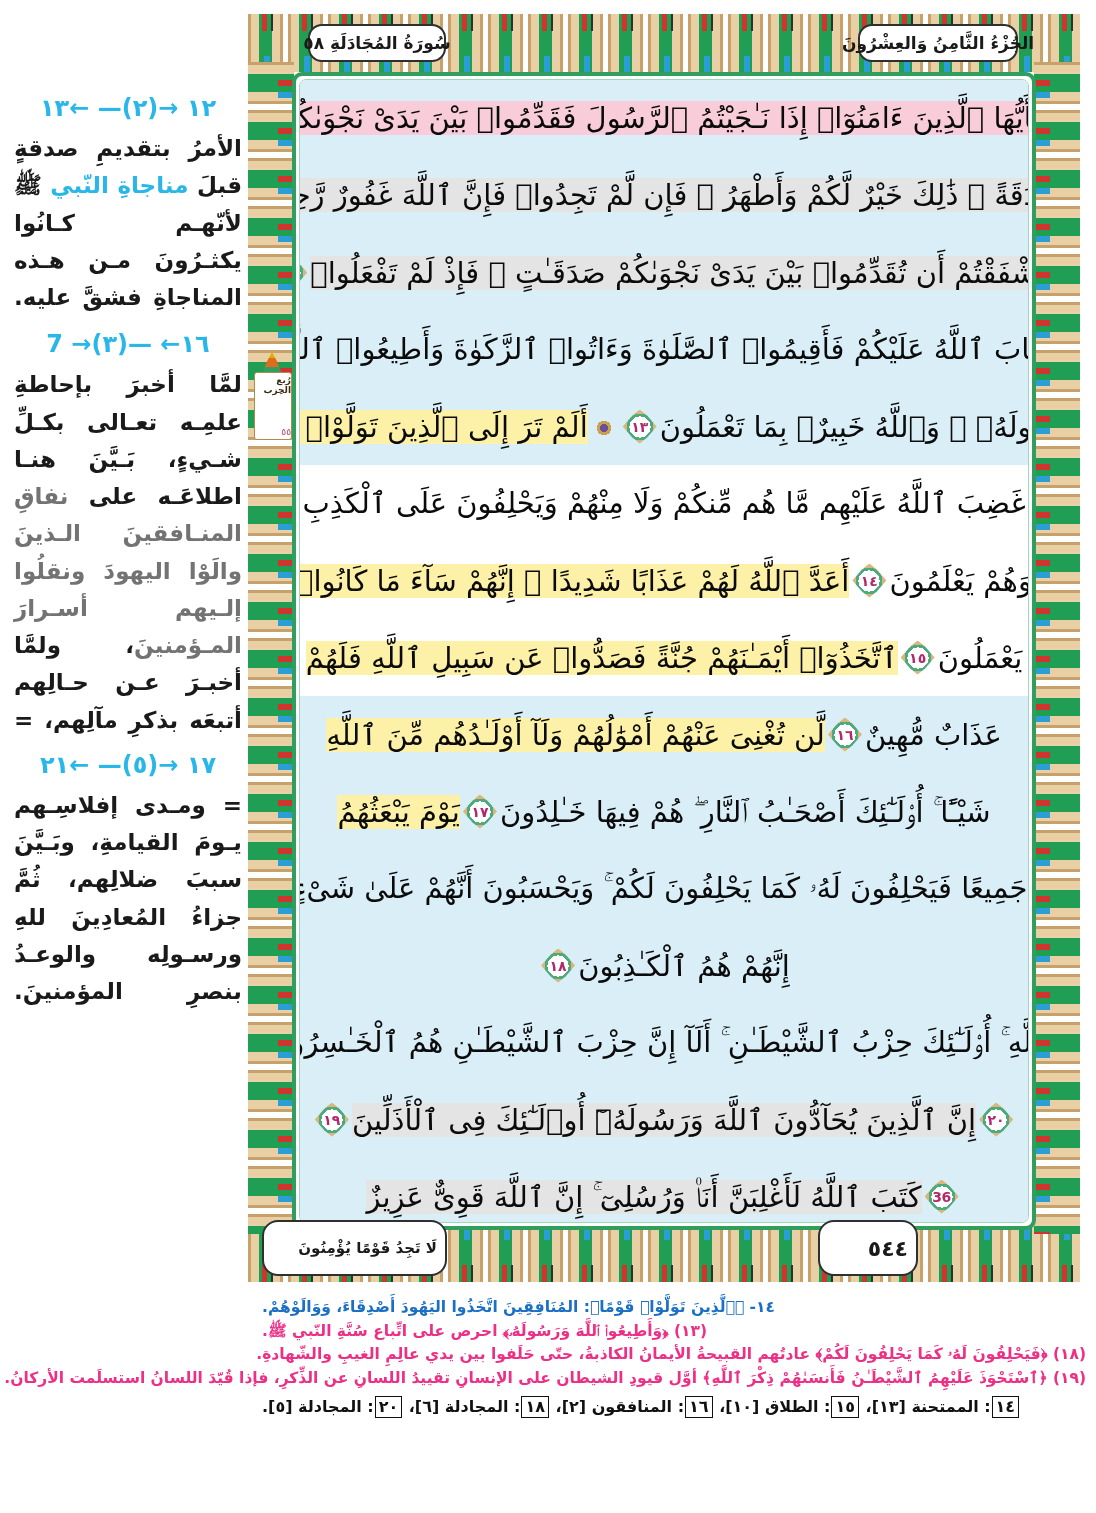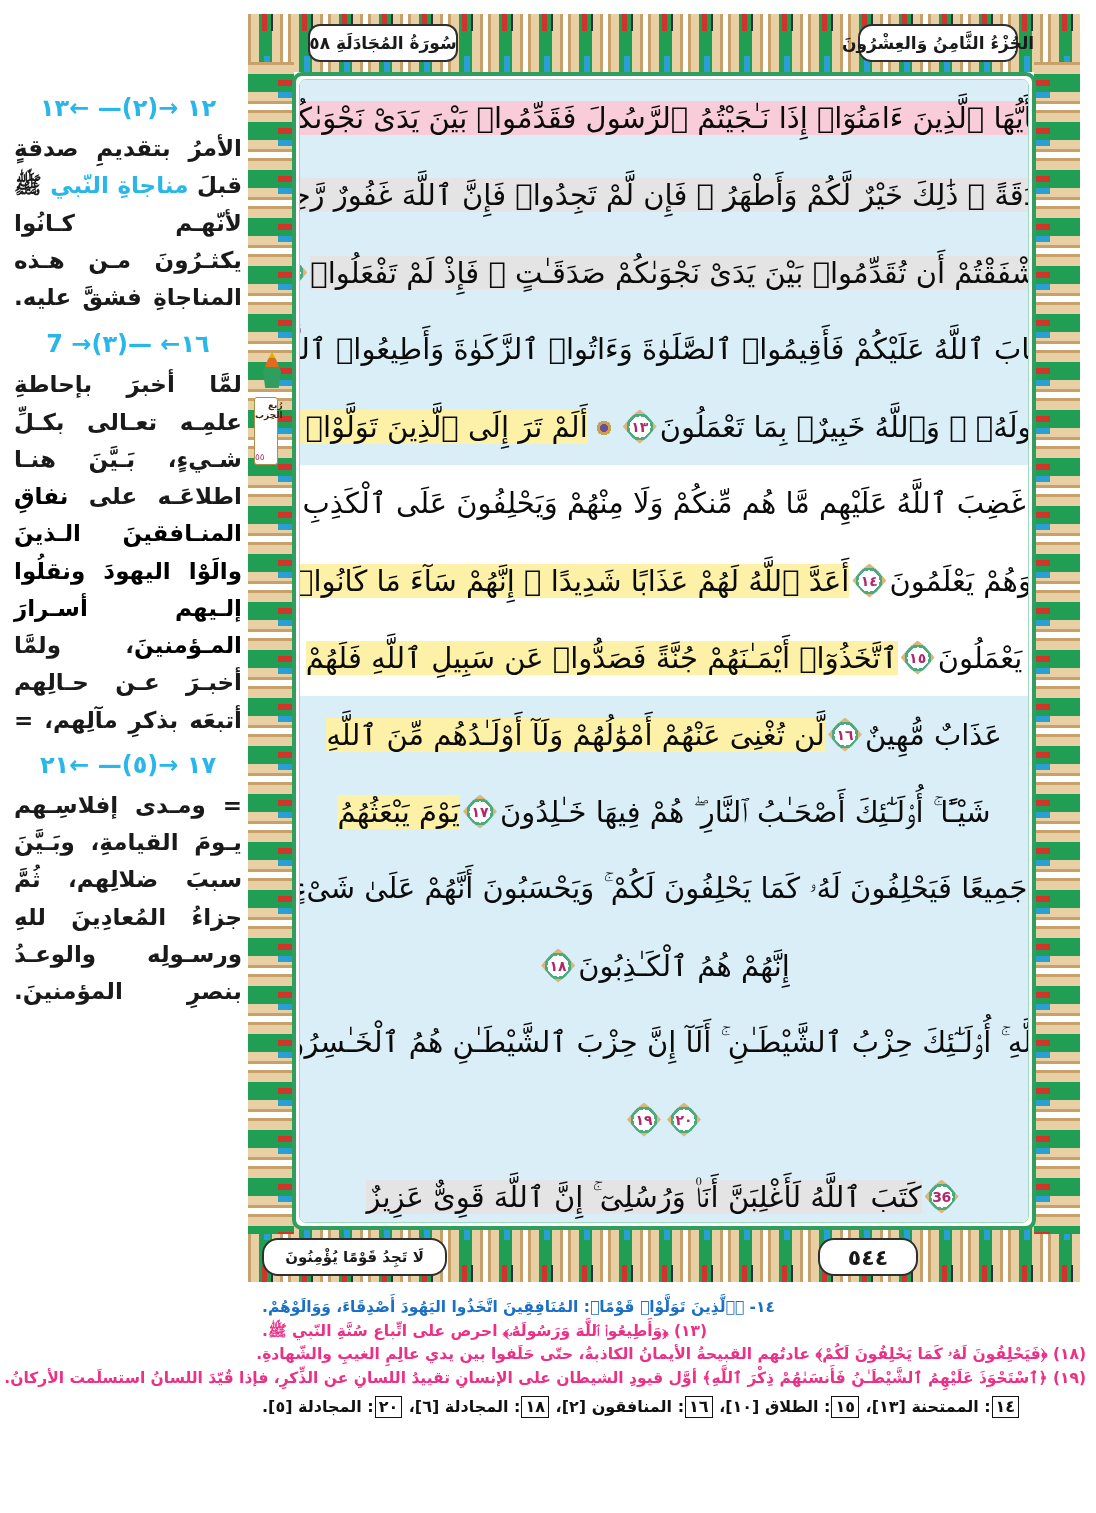--- a/index.html
+++ b/index.html
@@ -94,29 +94,29 @@
     display: flex; align-items: center; justify-content: center;
     padding: 0 8px;
     z-index: 6;
     direction: rtl;
   }
   .cartouche span {
     font-size: 17px; color:#1a1a1a; white-space: nowrap;
     font-family: "DejaVu Sans", "Liberation Sans", sans-serif;
     font-weight: 600;
   }
-  .cart-surah { left: 60px; width: 150px; border-radius: 12px; }
+  .cart-surah { left: 60px; width: 138px; }
   .cart-juz   { right: 62px; width: 160px; }
 
   
   .cart-bottom {
-    position: absolute; bottom: 6px; height: 38px;
+    position: absolute; bottom: 6px; height: 56px;
     background:#fff; border:2.5px solid #2f2f2f; border-radius:16px;
-    display:flex; align-items:center; justify-content:center;
-    z-index:6; direction: rtl; padding:0 0;
+    display:flex; align-items:center; 
+    z-index:6; direction: rtl; padding:0 8px;
   }
   .cart-bottom span { font-size: 15px; color:#1a1a1a; white-space:nowrap; font-weight:600;}
   .cart-catch { left: 14px; width: 185px; }
   .cart-page  { right: 162px; width: 100px; }
   .cart-page span { font-size: 22px; letter-spacing:1px; }
 
   
   .panel {
     position: absolute;
     left: 292px; top: 72px;
@@ -184,23 +184,23 @@
     vertical-align:-4px;
     background: radial-gradient(circle, #6b4ea0 0 22%, #c9a24d 22% 40%, transparent 40%);
   }
 
   
   .hizb {
     position:absolute; left:250px; top:348px;
     width:44px; height:110px; z-index:7;
   }
   .hizb .body {
-    position:absolute; left:4px; top:49px; width:24px; height:68px;
+    position:absolute; left:4px; top:24px; width:38px; height:68px;
     background:#fff; border:1.5px solid #b08c4a; border-radius:3px;
-    display:flex; flex-direction:column; align-items:flex-end; justify-content:center;
+    display:flex; flex-direction:column; align-items:flex-start; justify-content:center;
     direction:rtl;
   }
   .hizb .body b { font-size:9px; color:#3a2a10; font-weight:600; line-height:1.15; }
   .hizb .body i { font-size:9px; color:#b0306b; font-style:normal;margin-top:32px; }
   .hizb .top {
     position:absolute; left:10px; top:4px; width:24px; height:36px;
     background: linear-gradient(180deg,#d9b200 0 18%, #e06a1d 18% 42%, #2f9e5f 42% 100%);
     clip-path: polygon(50% 0%, 68% 22%, 88% 55%, 78% 100%, 22% 100%, 12% 55%, 32% 22%);
   }
 
@@ -224,21 +224,21 @@
   .note-body {
     font-size: 23px;
     line-height: 1.62;
     color: #1a1a1a;
     text-align: justify;
     text-align-last: justify;
     font-weight: 600;
     direction: rtl;
   }
   .note-body .cy { color: #29b6e8; }
-  .note-body .pk { color: #000000; }
+  .note-body .pk { color: #737373; }
 
   .blk { margin-bottom: 10px; }
   .blk.b2 { margin-top: 14px; }
   .blk.b3 { margin-top: 12px; }
 
   
   .footnotes {
     position: absolute;
     left: 262px; top: 1296px;
     width: 824px;
@@ -340,21 +340,21 @@
         <div class="aya-line blue">
           <span class="aya-text"><span class="">ٱللَّهُ جَمِيعًا فَيَحْلِفُونَ لَهُۥ كَمَا يَحْلِفُونَ لَكُمْ ۚ وَيَحْسَبُونَ أَنَّهُمْ عَلَىٰ شَىْءٍ ۚ أَلَآ</span></span>
         </div>
         <div class="aya-line blue">
           <span class="aya-text"><span class="">إِنَّهُمْ هُمُ ٱلْكَـٰذِبُونَ</span><span class="ayah-num"><span class="med"></span><span class="n">١٨</span></span></span>
         </div>
         <div class="aya-line blue">
           <span class="aya-text"><span class="">ٱللَّهِ ۚ أُو۟لَـٰٓئِكَ حِزْبُ ٱلشَّيْطَـٰنِ ۚ أَلَآ إِنَّ حِزْبَ ٱلشَّيْطَـٰنِ هُمُ ٱلْخَـٰسِرُونَ</span></span>
         </div>
         <div class="aya-line blue">
-          <span class="aya-text"><span class="ayah-num"><span class="med"></span><span class="n">٢٠</span></span><span class="ayah-num"><span class="med"></span><span class="n">١٩</span></span></span>
+          <span class="aya-text"><span class="ayah-num"><span class="med"></span><span class="n">٢٠</span></span><span class="hl-grey">إِنَّ ٱلَّذِينَ يُحَآدُّونَ ٱللَّهَ وَرَسُولَهُۥٓ أُو۟لَـٰٓئِكَ فِى ٱلْأَذَلِّينَ</span><span class="ayah-num"><span class="med"></span><span class="n">١٩</span></span></span>
         </div>
         <div class="aya-line blue">
           <span class="aya-text"><span class="ayah-num"><span class="med"></span><span class="n">36</span></span><span class="hl-grey">كَتَبَ ٱللَّهُ لَأَغْلِبَنَّ أَنَا۠ وَرُسُلِىٓ ۚ إِنَّ ٱللَّهَ قَوِىٌّ عَزِيزٌ</span></span>
         </div>
       </div>
   </div>
 
   <div class="sidebar" id="sidebar">
       <div class="blk b1">
         <div class="note-range">١٢ →(٢)— ←١٣</div>

